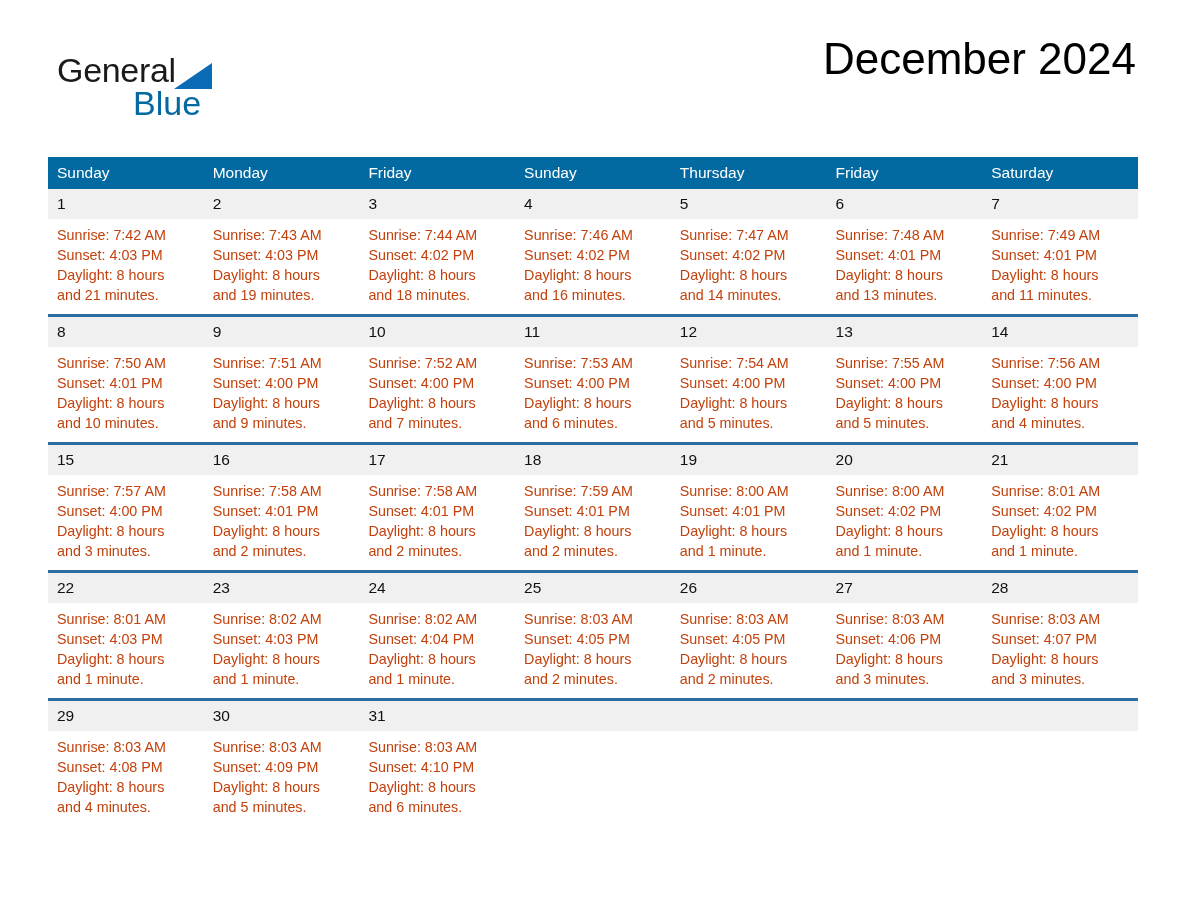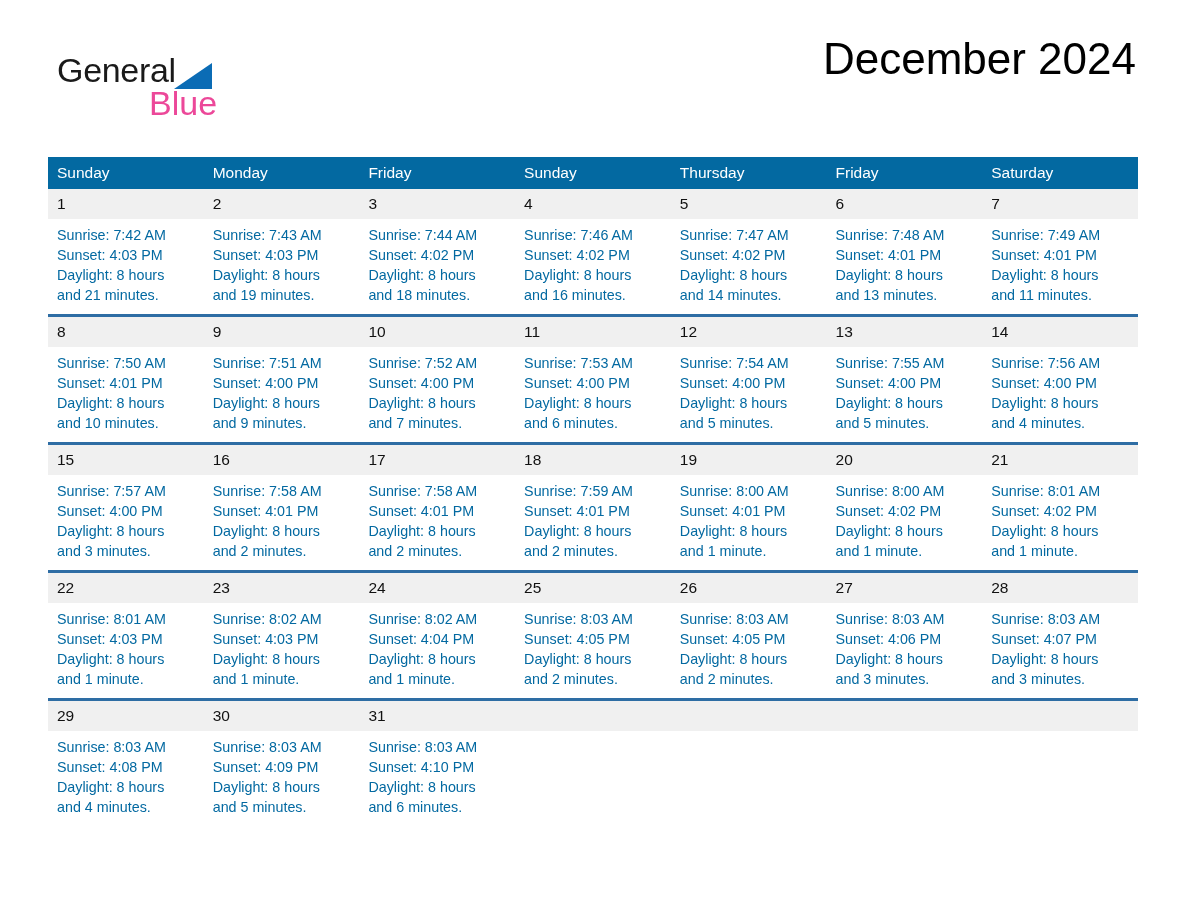--- a/index.html
+++ b/index.html
@@ -54,24 +54,24 @@
     height: 0;
     vertical-align: middle;
     margin-left: -2px;
     margin-bottom: 3px;
     border-top: 0 solid transparent;
     border-left: 38px solid transparent;
     border-bottom: 26px solid #0b6cb5;
   }
   .logo-row2 {
     position: absolute;
-    left: 92px;
+    left: 76px;
     top: 33px;
     font-size: 34px;
-    color: #ec4899;
+    color: #0369a1;
     line-height: 40px;
   }
 
   .title-block {
     position: absolute;
     right: 52px;
     top: 33px;
     text-align: right;
   }
   .cal-title {
@@ -127,21 +127,21 @@
     color: #111111;
     min-height: 19px;
   }
   .daynum.empty {
     color: transparent;
   }
   .cellinfo {
     padding: 6px 6px 0 9px;
     font-size: 14.3px;
     line-height: 20px;
-    color: #0369a1;
+    color: #c2410c;
     white-space: pre-line;
   }
 </style>
 </head>
 <body>
 
 <div class="page">
 
   <div class="header">
 

